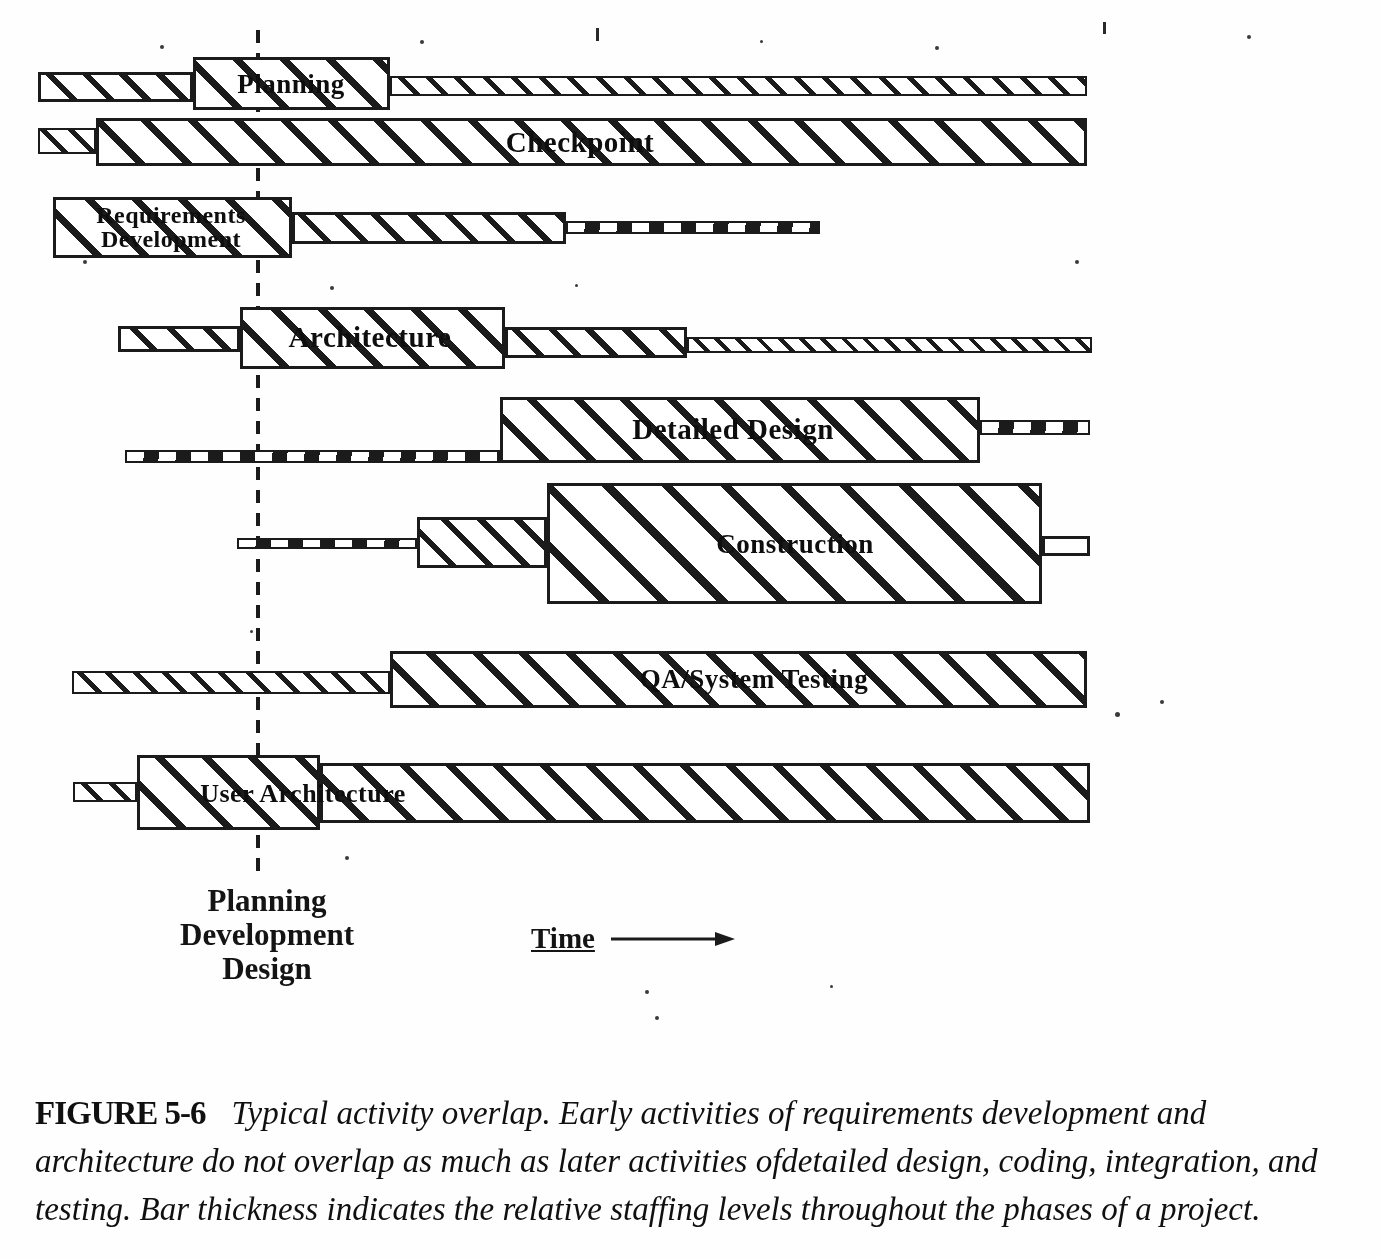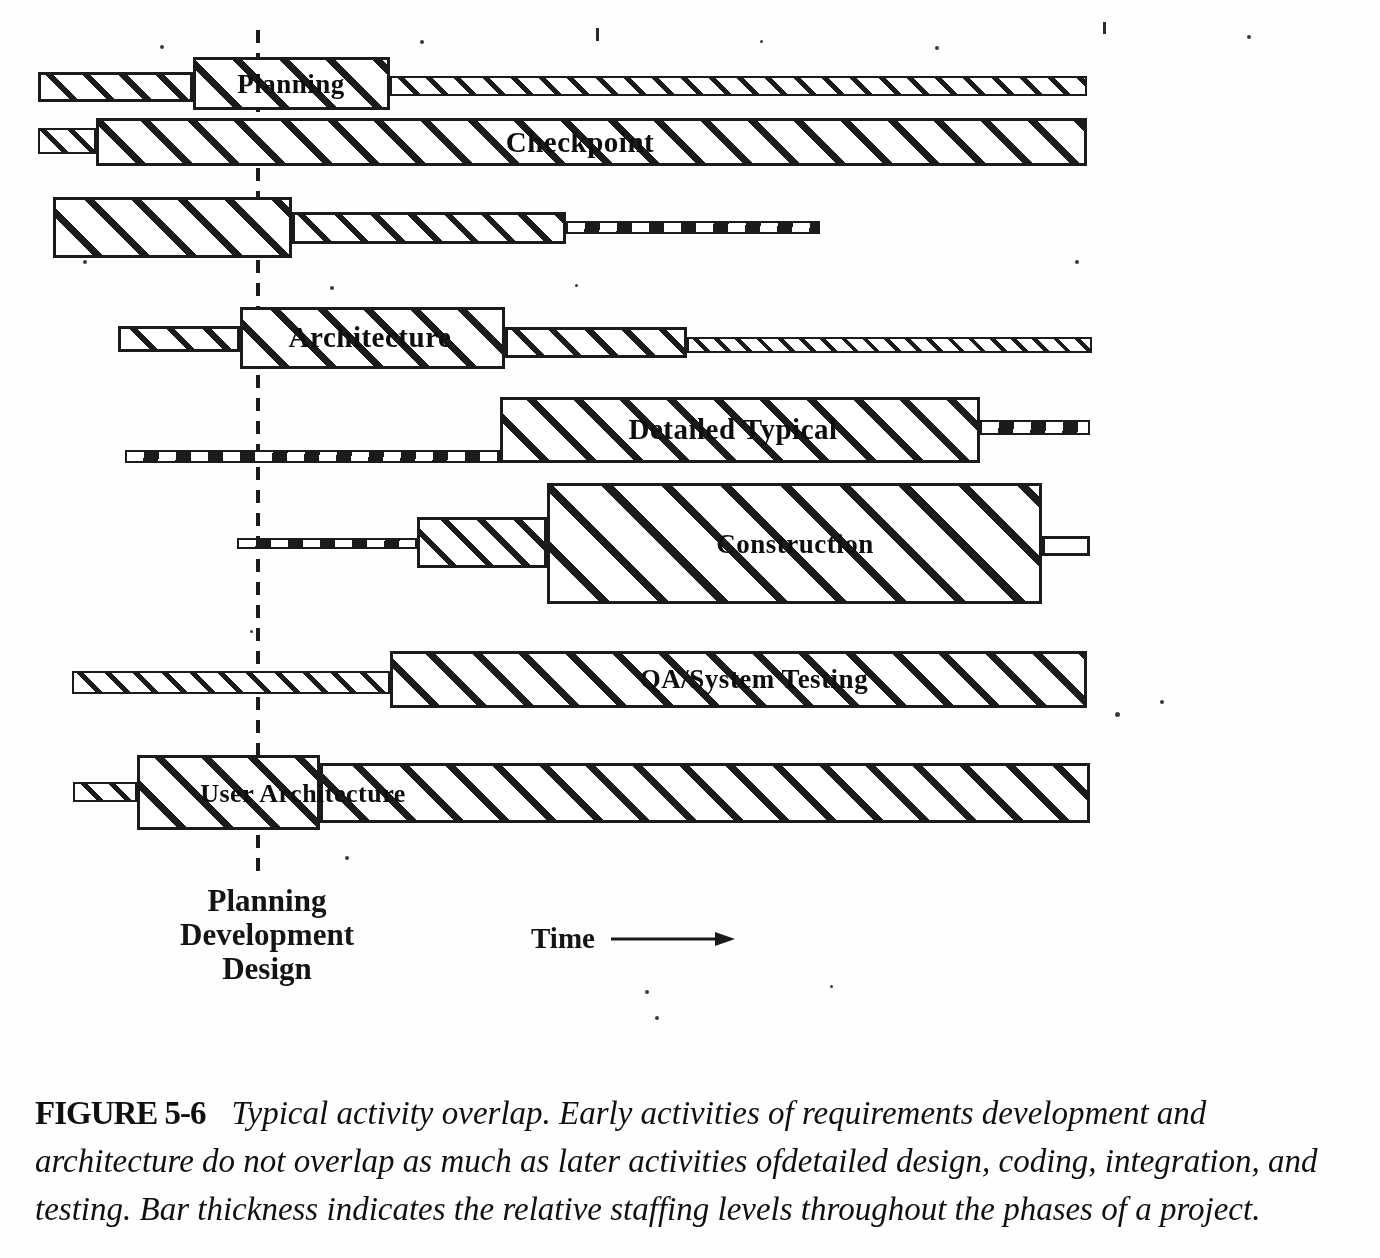--- a/index.html
+++ b/index.html
@@ -46,21 +46,21 @@
   .checkpoint-label{
     position:absolute;
     transform:translateX(-50%);
     text-align:center;
     font-weight:700;
     font-size:31px;
     line-height:34px;
     color:#141414;
   }
   .time-wrap{position:absolute;display:flex;align-items:center;gap:14px;}
-  .time-text{font-weight:700;font-size:29px;color:#141414;}
+  .time-text{font-weight:700;font-size:29px;color:#141414;text-decoration:underline;}
   
   .caption{
     position:absolute;
     left:35px;top:1056px;
     width:1330px;
     font-size:33px;
     line-height:48px;
     color:#101010;
   }
   .cap-tag{
@@ -84,29 +84,31 @@
   <div class="seg s-md" style="left: 38px; top: 72px; width: 155px; height: 30px;"></div>
     <div class="seg s-lg" style="left: 193px; top: 57px; width: 197px; height: 53px;"></div>
     <div class="seg s-sm" style="left: 390px; top: 76px; width: 697px; height: 20px;"></div>
     <div class="bar-label" style="left: 291px; top: 85px; font-size: 27px;">Planning</div>
     <div class="seg s-sm" style="left: 38px; top: 128px; width: 58px; height: 26px;"></div>
     <div class="seg s-lg" style="left: 96px; top: 118px; width: 991px; height: 48px;"></div>
     <div class="bar-label" style="left: 580px; top: 143px; font-size: 29px;">Checkpoint</div>
     <div class="seg s-lg" style="left: 53px; top: 197px; width: 239px; height: 61px;"></div>
     <div class="seg s-md" style="left: 292px; top: 212px; width: 274px; height: 32px;"></div>
     <div class="seg s-dash" style="left: 566px; top: 221px; width: 254px; height: 13px;"></div>
+    <div class="bar-label" style="left: 171px; top: 227px; font-size: 24px;">Requirements
+Development</div>
     <div class="seg s-md" style="left: 118px; top: 326px; width: 122px; height: 26px;"></div>
     <div class="seg s-lg" style="left: 240px; top: 307px; width: 265px; height: 62px;"></div>
     <div class="seg s-md" style="left: 505px; top: 327px; width: 182px; height: 31px;"></div>
     <div class="seg s-xs" style="left: 687px; top: 337px; width: 405px; height: 16px;"></div>
     <div class="bar-label" style="left: 370px; top: 338px; font-size: 29px;">Architecture</div>
     <div class="seg s-dash" style="left: 125px; top: 450px; width: 375px; height: 13px;"></div>
     <div class="seg s-lg" style="left: 500px; top: 397px; width: 480px; height: 66px;"></div>
     <div class="seg s-dash" style="left: 980px; top: 420px; width: 110px; height: 15px;"></div>
-    <div class="bar-label" style="left: 733px; top: 430px; font-size: 29px;">Detailed Typical</div>
+    <div class="bar-label" style="left: 733px; top: 430px; font-size: 29px;">Detailed Design</div>
     <div class="seg s-dash" style="left: 237px; top: 538px; width: 180px; height: 11px;"></div>
     <div class="seg s-md" style="left: 417px; top: 517px; width: 130px; height: 51px;"></div>
     <div class="seg s-xl" style="left: 547px; top: 483px; width: 495px; height: 121px;"></div>
     <div class="seg s-plain" style="left: 1042px; top: 536px; width: 48px; height: 20px;"></div>
     <div class="bar-label" style="left: 795px; top: 545px; font-size: 27px;">Construction</div>
     <div class="seg s-sm" style="left: 72px; top: 671px; width: 318px; height: 23px;"></div>
     <div class="seg s-lg" style="left: 390px; top: 651px; width: 697px; height: 57px;"></div>
     <div class="bar-label" style="left: 754px; top: 680px; font-size: 27px;">QA/System Testing</div>
     <div class="seg s-sm" style="left: 73px; top: 782px; width: 64px; height: 20px;"></div>
     <div class="seg s-lg" style="left: 137px; top: 755px; width: 183px; height: 75px;"></div>

